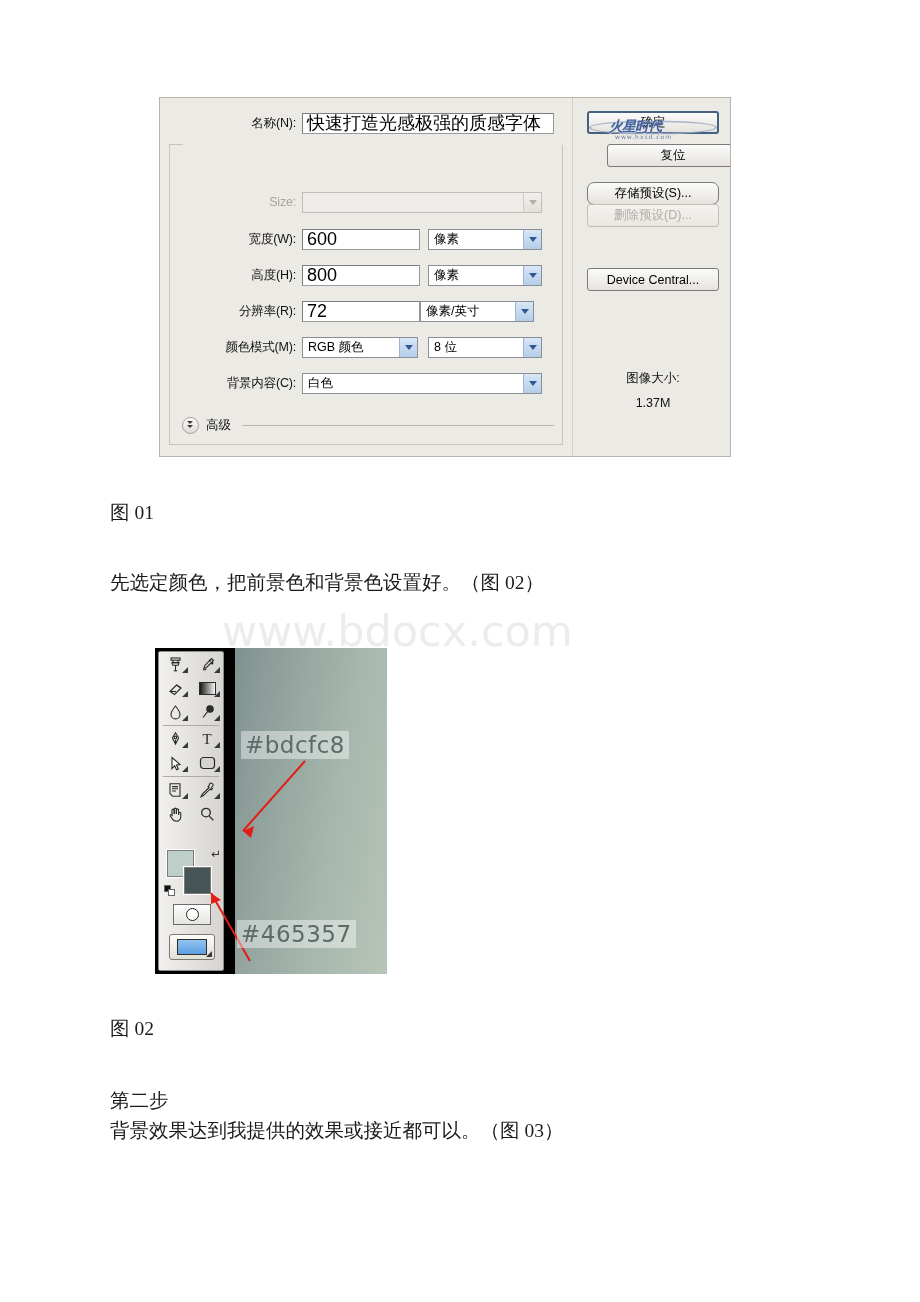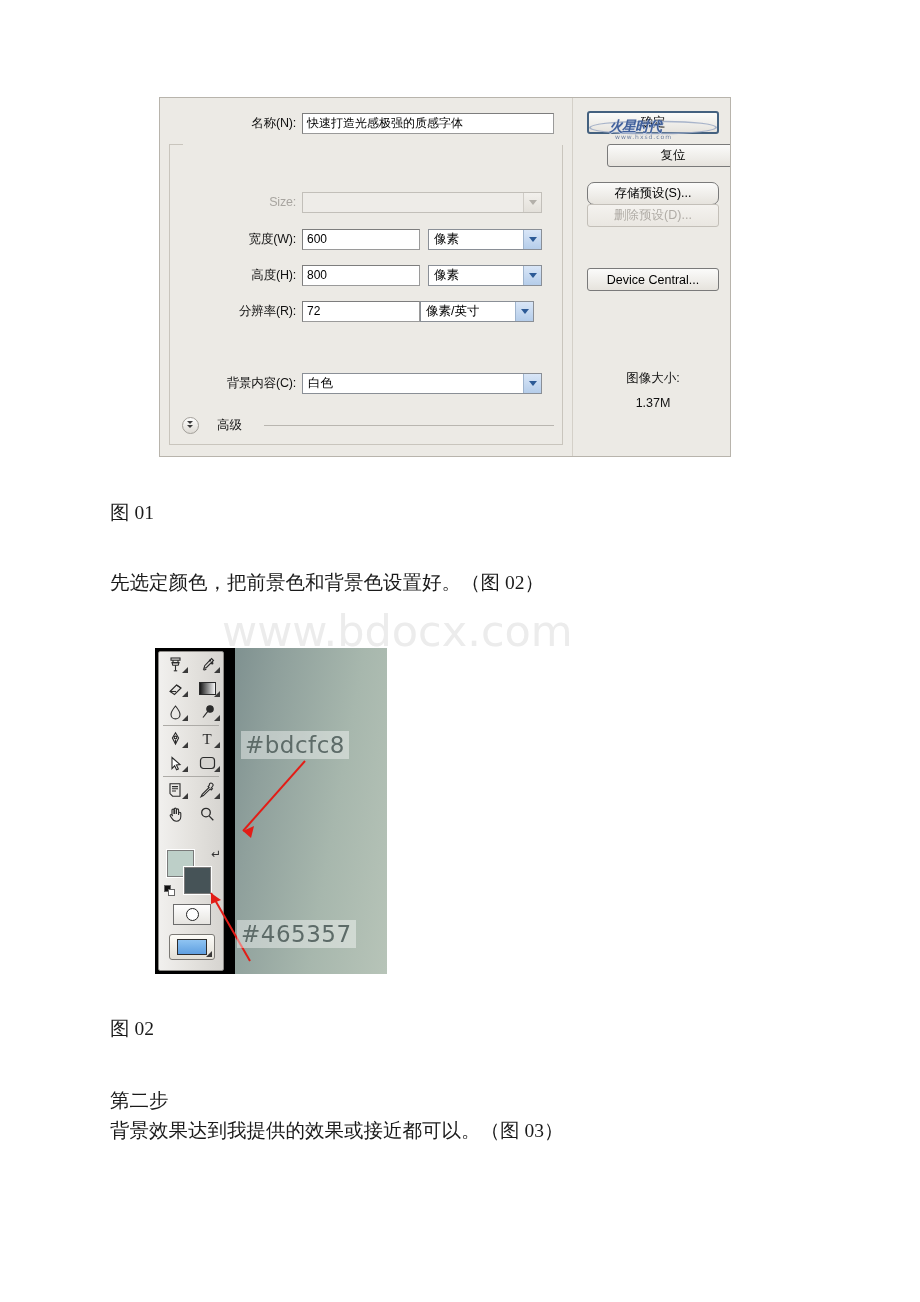--- a/index.html
+++ b/index.html
@@ -44,21 +44,21 @@
     width: 142px; text-align: right; padding-right: 6px;
     font-size: 12.5px; color: #111; letter-spacing: -0.2px;
     font-family: "Liberation Sans", "DejaVu Sans", sans-serif;
     white-space: nowrap;
   }
 
   .txtfield {
     height: 21px; background: #fff;
     border: 1px solid #9a9a9a;
     border-top-color: #7d7d7d; border-left-color: #7d7d7d;
-    font-size: 12px; color: #000;
+    font-size: 18px; color: #000;
     display: flex; align-items: center;
     padding: 0 4px;
     font-family: "Liberation Sans", "DejaVu Sans", sans-serif;
   }
 
   .combo {
     height: 21px; background: #fff;
     border: 1px solid #8a8f96;
     display: flex; align-items: center; justify-content: space-between;
     font-size: 12.5px; color: #000;
@@ -146,21 +146,21 @@
   }
 
   .imgsize-cap {
     position: absolute; left: 0; width: 160px; text-align: center;
     font-size: 12.5px; color: #111;
     font-family: "Liberation Sans", "DejaVu Sans", sans-serif;
   }
 
   .advanced {
     position: absolute; left: 22px; bottom: 22px;
-    display: flex; align-items: center; gap: 18px;
+    display: flex; align-items: center; gap: 7px;
     width: 372px;
   }
   .adv-circle {
     width: 17px; height: 17px; border-radius: 50%;
     background: linear-gradient(#fdfdfc, #dedbd5);
     border: 1px solid #a3a09a;
     display: flex; align-items: center; justify-content: center;
     position: relative;
   }
   .adv-circle .dbl {
@@ -356,20 +356,35 @@
       <div class="lbl">分辨率(R):</div>
       <div class="txtfield" style="width:118px;text-align:center;">72</div>
       <div class="combo" style="width:114px; margin-left:0;">
         <span>像素/英寸</span>
         <span class="arrowbox">
             <span class="chev"></span>
           </span>
       </div>
     </div>
 
+    <div class="row" style="top:236px;">
+      <div class="lbl">颜色模式(M):</div>
+      <div class="combo" style="width:116px;">
+        <span>RGB 颜色</span>
+        <span class="arrowbox">
+            <span class="chev"></span>
+          </span>
+      </div>
+      <div class="combo" style="width:114px; margin-left:10px;">
+        <span>8 位</span>
+        <span class="arrowbox">
+            <span class="chev"></span>
+          </span>
+      </div>
+    </div>
 
     <div class="row" style="top:272px;">
       <div class="lbl">背景内容(C):</div>
       <div class="combo" style="width:240px;">
         <span>白色</span>
         <span class="arrowbox">
             <span class="chev"></span>
           </span>
       </div>
     </div>

